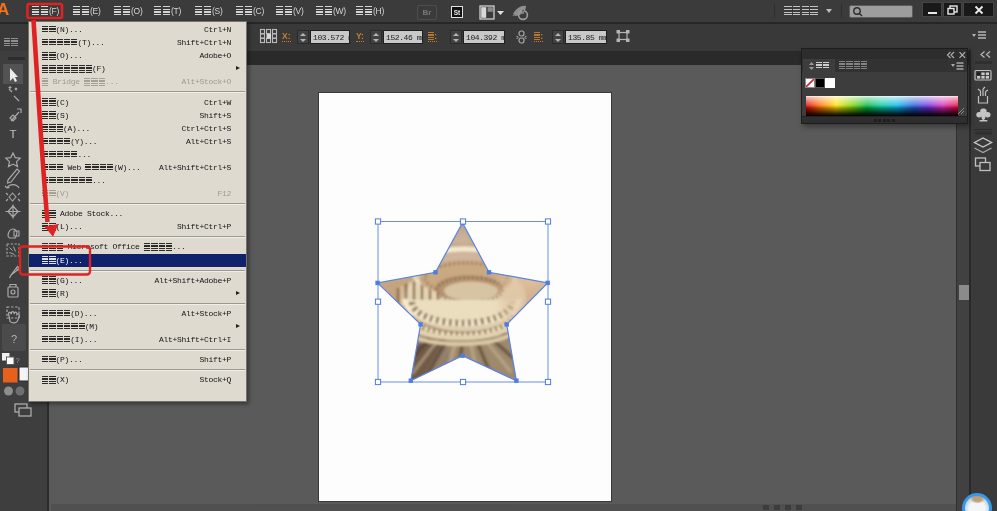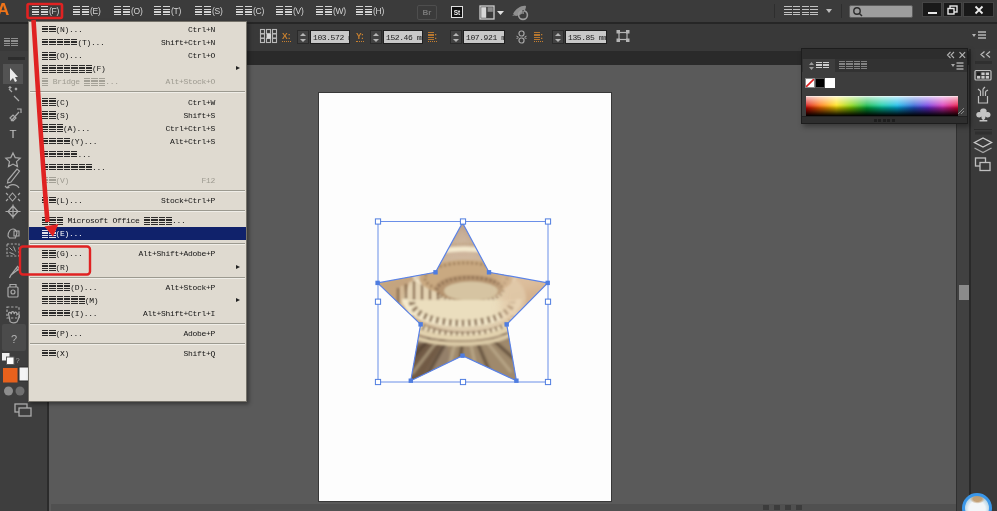--- a/index.html
+++ b/index.html
@@ -33,21 +33,21 @@
 #botshade{position:absolute;left:51px;top:504px;width:905px;height:7px;background:rgba(0,0,0,.10)}
 #tmarks{position:absolute;left:763px;top:505px;width:44px;height:5px;background:repeating-linear-gradient(to right,#3c3c3c 0 6px,rgba(0,0,0,0) 6px 11px)}
 #sphere{position:absolute;left:962px;top:493px;width:30px;height:30px;border-radius:50%;border:3px solid #3b97e8;background:
 radial-gradient(ellipse 32% 20% at 52% 12%,rgba(190,152,105,.9) 0 55%,rgba(190,152,105,0) 100%),
 radial-gradient(circle at 50% 55%,#f2f6f8 0 45%,#cfe2ed 60%,#a5cce2 75%,#7db8dc 90%,#5ba8d8 100%)}
 
 #menu{position:absolute;left:28px;top:21px;width:219px;height:381px;background:#dfdad0;border:1px solid #75726a;box-shadow:2px 2px 4px rgba(0,0,0,.4);padding-top:1px}
 .mi{height:13.1px;display:flex;align-items:center;padding-left:13px;position:relative;color:#141414}
 .mi .ml{display:flex;align-items:center;white-space:pre}
 .ma{font:8px "Liberation Mono";letter-spacing:-.3px}
-.sc{margin-left:auto;padding-right:31px;font:8px "Liberation Mono";letter-spacing:-.3px}
+.sc{margin-left:auto;padding-right:15px;font:8px "Liberation Mono";letter-spacing:-.3px}
 .ar{position:absolute;right:6px;top:4.2px;width:0;height:0;border-top:2.8px solid transparent;border-bottom:2.8px solid transparent;border-left:4px solid #222}
 .gr{color:#9d9a90}
 .hi{background:#10226b;color:#fff}
 .ms{height:7px;position:relative}
 .ms:after{content:"";position:absolute;left:1px;right:1px;top:3px;height:1px;background:#9c9a90;box-shadow:0 1px 0 #f0eee8}
 
 #cpanel{position:absolute;left:801px;top:48px;width:167px;height:76px;background:#3d3d3d;border:1px solid #1d1d1d;box-shadow:2px 3px 5px rgba(0,0,0,.35)}
 #cphead{position:absolute;left:0;top:0;width:100%;height:10px;background:#2d2d2d;color:#b5b5b5}
 #cptabs{position:absolute;left:0;top:10px;width:100%;height:13px;background:#323232}
 #cptab1{position:absolute;left:1px;top:0;width:32px;height:13px;background:#3d3d3d;display:flex;align-items:center;justify-content:center;color:#e3e3e3}
@@ -369,21 +369,21 @@
 <div class="spin" style="left:370px">
       <span class="ut"></span>
       <span class="dt"></span>
     </div>
     <div class="inp" style="left:383px;width:40px">152.46 mm</div>
 <span class="olab" style="left:428px"><i class="z" style="width:6.3px"></i>:</span>
 <div class="spin" style="left:450px">
       <span class="ut"></span>
       <span class="dt"></span>
     </div>
-    <div class="inp" style="left:463px;width:42px">107.921 m</div>
+    <div class="inp" style="left:463px;width:42px">104.392 m</div>
 <span class="olab" style="left:534px"><i class="z" style="width:6.3px"></i>:</span>
 <div class="spin" style="left:552px">
       <span class="ut"></span>
       <span class="dt"></span>
     </div>
     <div class="inp" style="left:565px;width:42px">135.85 mm</div>
 
  <div id="cpanel">
   <div id="cphead">
    <svg width="20" height="8" viewBox="0 0 20 8" style="position:absolute;left:144px;top:2px">
@@ -430,21 +430,21 @@
 <div class="mi">
         <span class="ml"><i class="z" style="width:13.6px"></i><span class="ma">(N)...</span></span>
         <span class="sc">Ctrl+N</span>
       </div>
 <div class="mi">
         <span class="ml"><i class="z" style="width:35.5px"></i><span class="ma">(T)...</span></span>
         <span class="sc">Shift+Ctrl+N</span>
       </div>
 <div class="mi">
         <span class="ml"><i class="z" style="width:13.6px"></i><span class="ma">(O)...</span></span>
-        <span class="sc">Ctrl+O</span>
+        <span class="sc">Adobe+O</span>
       </div>
 <div class="mi">
         <span class="ml"><i class="z" style="width:50.1px"></i><span class="ma">(F)</span></span>
         <span class="ar"></span>
       </div>
 <div class="mi gr">
         <span class="ml"><i class="z" style="width:6.3px"></i><span class="ma"> Bridge </span><i class="z" style="width:20.9px"></i><span class="ma">...</span></span>
         <span class="sc">Alt+Stock+O</span>
       </div>
 <div class="ms"></div>
@@ -461,30 +461,37 @@
         <span class="sc">Ctrl+Ctrl+S</span>
       </div>
 <div class="mi">
         <span class="ml"><i class="z" style="width:28.2px"></i><span class="ma">(Y)...</span></span>
         <span class="sc">Alt+Ctrl+S</span>
       </div>
 <div class="mi">
         <span class="ml"><i class="z" style="width:35.5px"></i><span class="ma">...</span></span>
       </div>
 <div class="mi">
+        <span class="ml"><i class="z" style="width:20.9px"></i><span class="ma"> Web </span><i class="z" style="width:28.2px"></i><span class="ma">(W)...</span></span>
+        <span class="sc">Alt+Shift+Ctrl+S</span>
+      </div>
+<div class="mi">
         <span class="ml"><i class="z" style="width:50.1px"></i><span class="ma">...</span></span>
       </div>
 <div class="mi gr">
         <span class="ml"><i class="z" style="width:13.6px"></i><span class="ma">(V)</span></span>
         <span class="sc">F12</span>
       </div>
 <div class="ms"></div>
 <div class="mi">
+        <span class="ml"><i class="z" style="width:13.6px"></i><span class="ma"> Adobe Stock...</span></span>
+      </div>
+<div class="mi">
         <span class="ml"><i class="z" style="width:13.6px"></i><span class="ma">(L)...</span></span>
-        <span class="sc">Stock+Ctrl+P</span>
+        <span class="sc">Shift+Ctrl+P</span>
       </div>
 <div class="ms"></div>
 <div class="mi">
         <span class="ml"><i class="z" style="width:20.9px"></i><span class="ma"> Microsoft Office </span><i class="z" style="width:28.2px"></i><span class="ma">...</span></span>
       </div>
 <div class="mi hi">
         <span class="ml"><i class="z" style="width:13.6px"></i><span class="ma">(E)...</span></span>
       </div>
 <div class="ms"></div>
 <div class="mi">
@@ -504,26 +511,26 @@
         <span class="ml"><i class="z" style="width:42.8px"></i><span class="ma">(M)</span></span>
         <span class="ar"></span>
       </div>
 <div class="mi">
         <span class="ml"><i class="z" style="width:28.2px"></i><span class="ma">(I)...</span></span>
         <span class="sc">Alt+Shift+Ctrl+I</span>
       </div>
 <div class="ms"></div>
 <div class="mi">
         <span class="ml"><i class="z" style="width:13.6px"></i><span class="ma">(P)...</span></span>
-        <span class="sc">Adobe+P</span>
+        <span class="sc">Shift+P</span>
       </div>
 <div class="ms"></div>
 <div class="mi">
         <span class="ml"><i class="z" style="width:13.6px"></i><span class="ma">(X)</span></span>
-        <span class="sc">Shift+Q</span>
+        <span class="sc">Stock+Q</span>
       </div>
  </div>
 
  <svg width="997" height="511" viewBox="0 0 997 511" style="position:absolute;left:0;top:0;pointer-events:none">
   <rect x="27.5" y="4" width="34.5" height="14" rx="1.5" fill="none" stroke="#e02222" stroke-width="2.6"></rect>
   <rect x="20" y="246.5" width="70" height="28" rx="3" fill="none" stroke="#e02222" stroke-width="2.4"></rect>
   <path d="M33.5 20 C38 90 42 160 47.5 222" fill="none" stroke="#e02222" stroke-width="4.6"></path>
   <polygon points="44.5,226.5 58.5,224 53,236.8" fill="#e02222"></polygon>
  </svg>
 </div>

